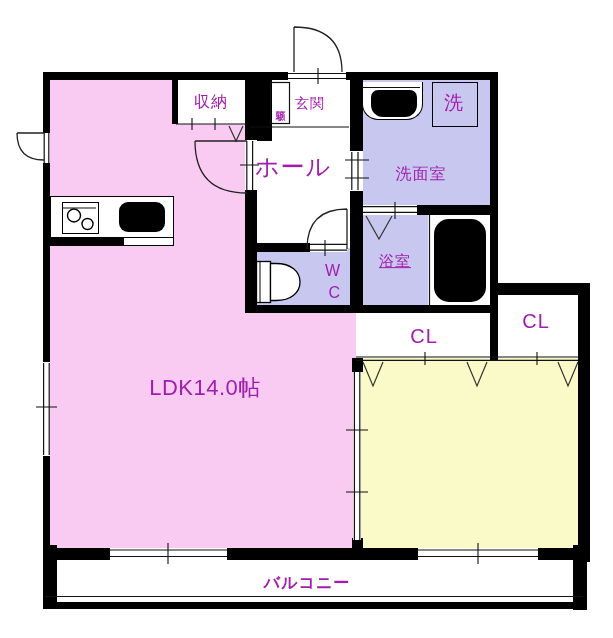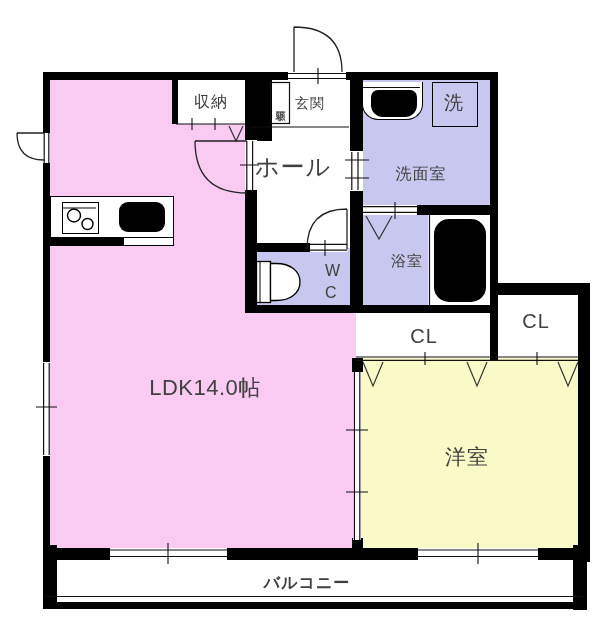--- a/index.html
+++ b/index.html
@@ -2,22 +2,22 @@
 <html><head>
 <meta charset="utf-8">
 <style>
   html,body{margin:0;padding:0;background:#fff;}
   #stage{position:relative;width:613px;height:638px;background:#ffffff;overflow:hidden;
          font-family:"Liberation Sans","DejaVu Sans",sans-serif;}
   .fl{position:absolute;}
   .wall{position:absolute;background:#000;}
   .gap{position:absolute;background:#fff;}
   .fix{position:absolute;}
-  .lbl{position:absolute;transform:translate(-50%,-50%);color:#404040;white-space:nowrap;
-       letter-spacing:1px;line-height:1.05;text-align:left;}
+  .lbl{position:absolute;transform:translate(-50%,-50%);color:#a21caf;white-space:nowrap;
+       letter-spacing:1px;line-height:1.05;text-align:right;}
   .vert{writing-mode:vertical-rl;text-orientation:upright;letter-spacing:0;}
   svg.overlay{position:absolute;left:0;top:0;pointer-events:none;}
   
   .pink{background:#f9cbf3;}
   .yellow{background:#fafac8;}
   .lav{background:#c7c7ef;}
   .white{background:#fff;}
 </style>
 </head>
 <body>
@@ -76,30 +76,29 @@
   <div class="fix" style="left:371px;top:90px;width:46px;height:27px;background:#000;border-radius:7px 7px 12px 12px;"></div>
   <div class="fix" style="left:432px;top:82px;width:44px;height:43px;border:1.5px solid #000;"></div>
   <div class="fix" style="left:434px;top:219px;width:52px;height:83px;background:#000;border-radius:15px;"></div>
 
   <div class="lbl" style="left:211px;top:102px;font-size:16px;">収納</div>
   <div class="lbl vert" style="left:280px;top:103px;font-size:10px;">下駄箱</div>
   <div class="lbl" style="left:310px;top:103px;font-size:14px;">玄関</div>
   <div class="lbl" style="left:293px;top:167px;font-size:24px;">ホール</div>
   <div class="lbl" style="left:421px;top:174px;font-size:16px;">洗面室</div>
   <div class="lbl" style="left:454px;top:103px;font-size:19px;">洗</div>
-  <div class="lbl" style="left:407px;top:261px;font-size:15px;">浴室</div>
+  <div class="lbl" style="left:395px;top:261px;font-size:15px;text-decoration:underline;">浴室</div>
   <div class="lbl" style="left:333px;top:282px;font-size:16px;line-height:22px;">
     <div>W</div>
     <div>C</div>
   </div>
   <div class="lbl" style="left:424px;top:336px;font-size:20px;">CL</div>
   <div class="lbl" style="left:536px;top:321px;font-size:20px;">CL</div>
   <div class="lbl" style="left:205px;top:388px;font-size:22px;letter-spacing:0.5px;">LDK14.0帖</div>
   <div class="lbl" style="left:467px;top:457px;font-size:21px;line-height:30px;">
-    <div>洋室</div>
   </div>
   <div class="lbl" style="left:307px;top:583px;font-size:16px;font-weight:bold;">バルコニー</div>
 
   <svg class="overlay" width="613" height="638" viewBox="0 0 613 638">
     <g stroke="#111" stroke-width="1.2" fill="none">
 
       <path d="M288,73.5 H346 M288,78.5 H346"></path>
       <path d="M176,124 H246"></path>
       <path d="M250,127 H349"></path>
       <rect x="270.5" y="82.5" width="19" height="41"></rect>

